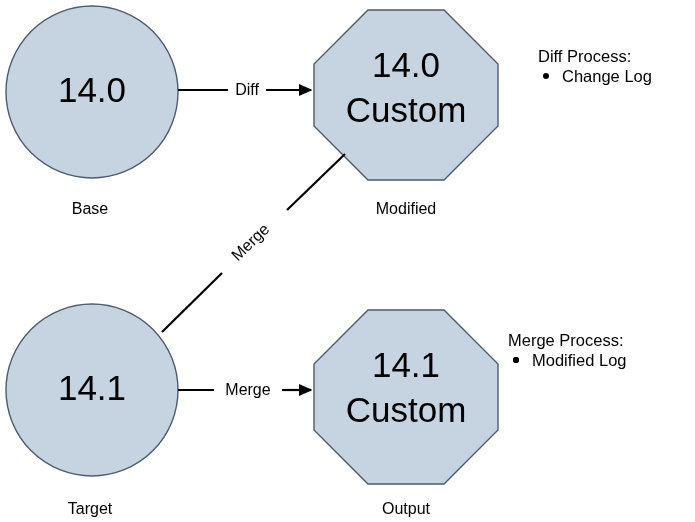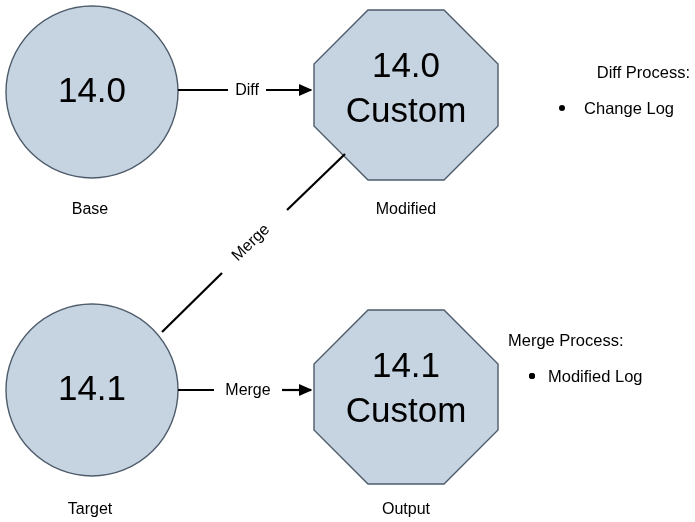--- a/index.html
+++ b/index.html
@@ -58,21 +58,21 @@
     font-family: "Liberation Sans", sans-serif;
     font-size: 16.5px;
     color: #000000;
     line-height: 20px;
   }
   .legend-title {
     white-space: nowrap;
   }
   .legend-list {
     list-style: none;
-    margin: 16px;
+    margin: 0;
     padding: 0;
   }
   .legend-item {
     position: relative;
     padding-left: 24px;
     margin: 0;
   }
   .legend-bullet {
     position: absolute;
     left: 5px;
@@ -122,21 +122,21 @@
 
     <line class="edge-line" x1="345" y1="154" x2="287" y2="210"></line>
     <line class="edge-line" x1="222" y1="273" x2="162" y2="332"></line>
     <text class="edge-label" x="254" y="246" transform="rotate(-44 254 246)">Merge</text>
 
     <line class="edge-line" x1="178" y1="390" x2="214" y2="390"></line>
     <line class="edge-line" x1="282" y1="390" x2="311" y2="390" marker-end="url(#arrow)"></line>
     <text class="edge-label" x="248" y="395">Merge</text>
   </svg>
 
-  <div class="legend-block" style="left:538px; top:62px; width:152px;text-align:right;">
+  <div class="legend-block" style="left:538px; top:46px; width:152px;">
     <div class="legend-title">Diff Process:</div>
     <ul class="legend-list">
       <li class="legend-item">
         <span class="legend-bullet"></span>
         <span class="legend-item-text">Change Log</span>
       </li>
     </ul>
   </div>
 
   <div class="legend-block" style="left:508px; top:330px; width:154px;">

